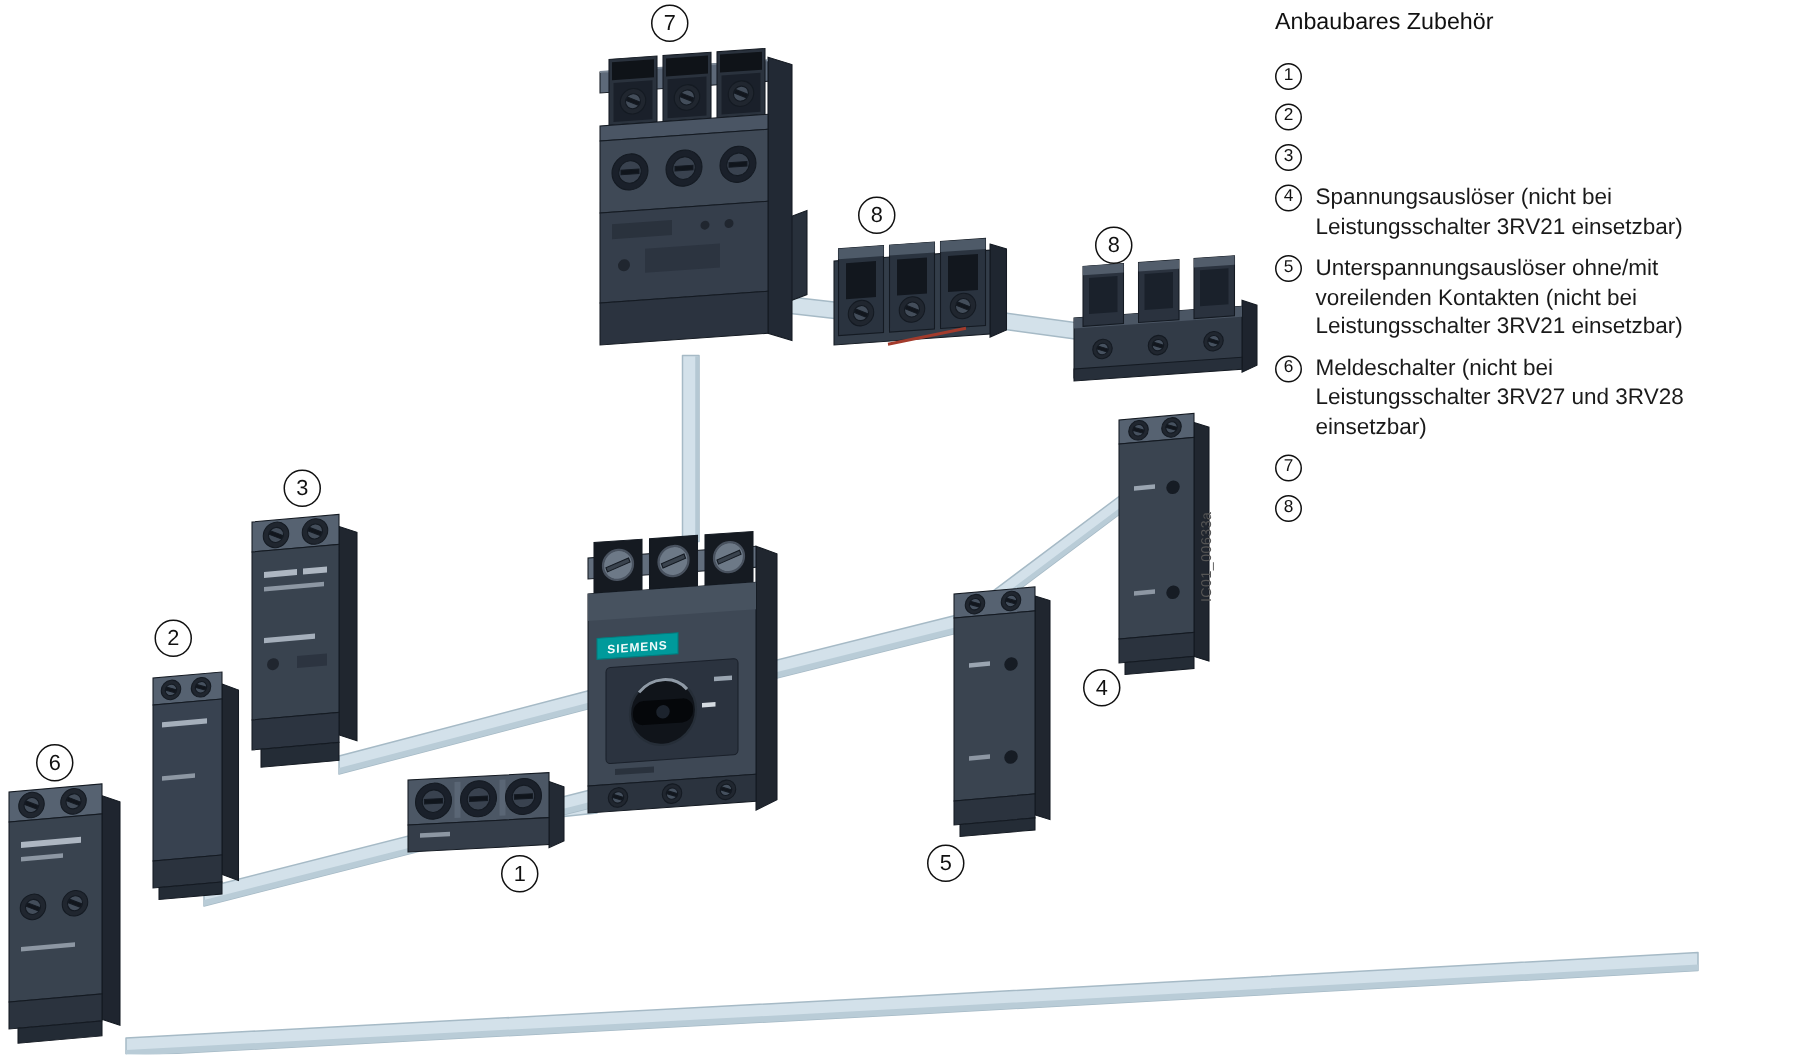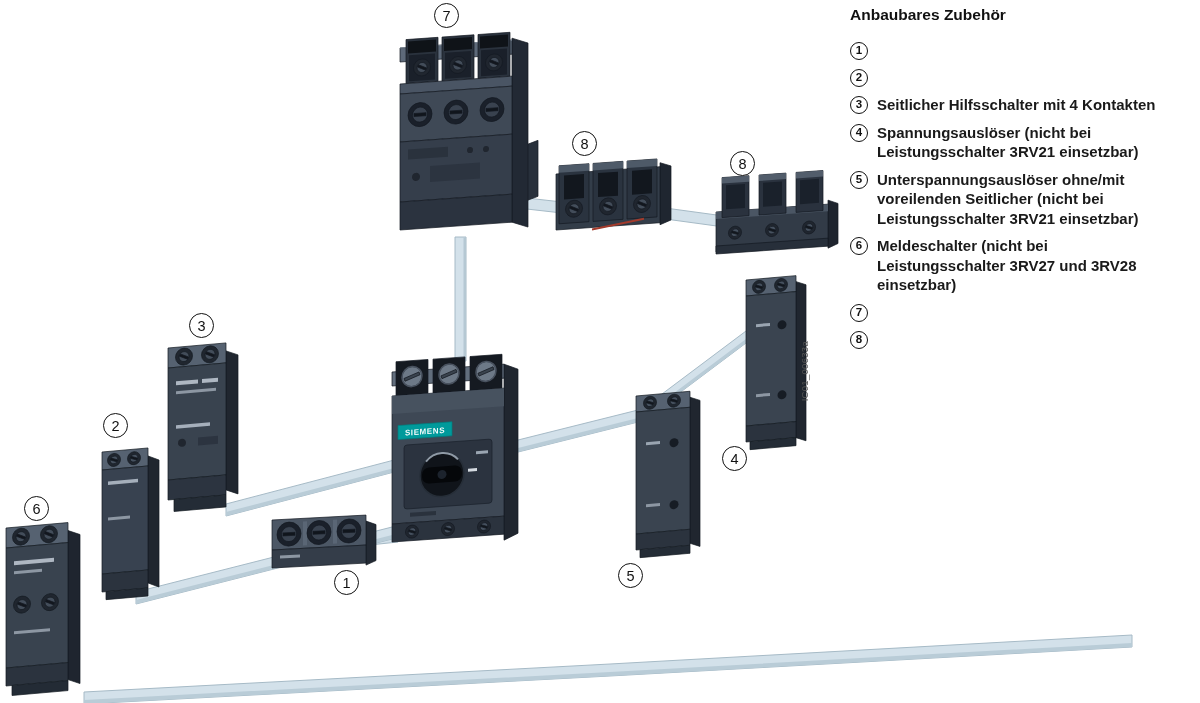--- a/index.html
+++ b/index.html
@@ -11,21 +11,21 @@
 
   
   .callout {
     position:absolute; width:25px; height:25px;
     border:1.6px solid #111; border-radius:50%; background:#fff;
     display:flex; align-items:center; justify-content:center;
     font-size:14.5px; color:#111;
   }
 
   
-  #legend { position:absolute; left:850px; top:6px; width:344px;font-weight:bold; }
+  #legend { position:absolute; left:850px; top:6px; width:344px; }
   #legend-title { font-size:15.5px; margin-bottom:17px; color:#111; }
   .legend-item { display:flex; align-items:flex-start; margin-bottom:8px; font-size:15px; line-height:19.5px; }
   .lnum {
     flex:0 0 auto; width:18px; height:18px; margin-right:9px; margin-top:1px;
     border:1.3px solid #111; border-radius:50%;
     display:flex; align-items:center; justify-content:center;
     font-size:11.5px; color:#111;
   }
   .ltext { white-space:pre-line; }
 
@@ -301,31 +301,30 @@
     <div id="legend-title">Anbaubares Zubehör</div>
 
     <div class="legend-item">
       <span class="lnum">1</span>
     </div>
     <div class="legend-item">
       <span class="lnum">2</span>
     </div>
     <div class="legend-item">
       <span class="lnum">3</span>
-      <span class="ltext">Seitlicher Hilfsschalter mit 4 Kontakten</span>
     </div>
     <div class="legend-item">
       <span class="lnum">4</span>
       <span class="ltext">Spannungsauslöser (nicht bei
 Leistungsschalter 3RV21 einsetzbar)</span>
     </div>
     <div class="legend-item">
       <span class="lnum">5</span>
       <span class="ltext">Unterspannungsauslöser ohne/mit
-voreilenden Seitlicher (nicht bei
+voreilenden Kontakten (nicht bei
 Leistungsschalter 3RV21 einsetzbar)</span>
     </div>
     <div class="legend-item">
       <span class="lnum">6</span>
       <span class="ltext">Meldeschalter (nicht bei
 Leistungsschalter 3RV27 und 3RV28
 einsetzbar)</span>
     </div>
     <div class="legend-item">
       <span class="lnum">7</span>

